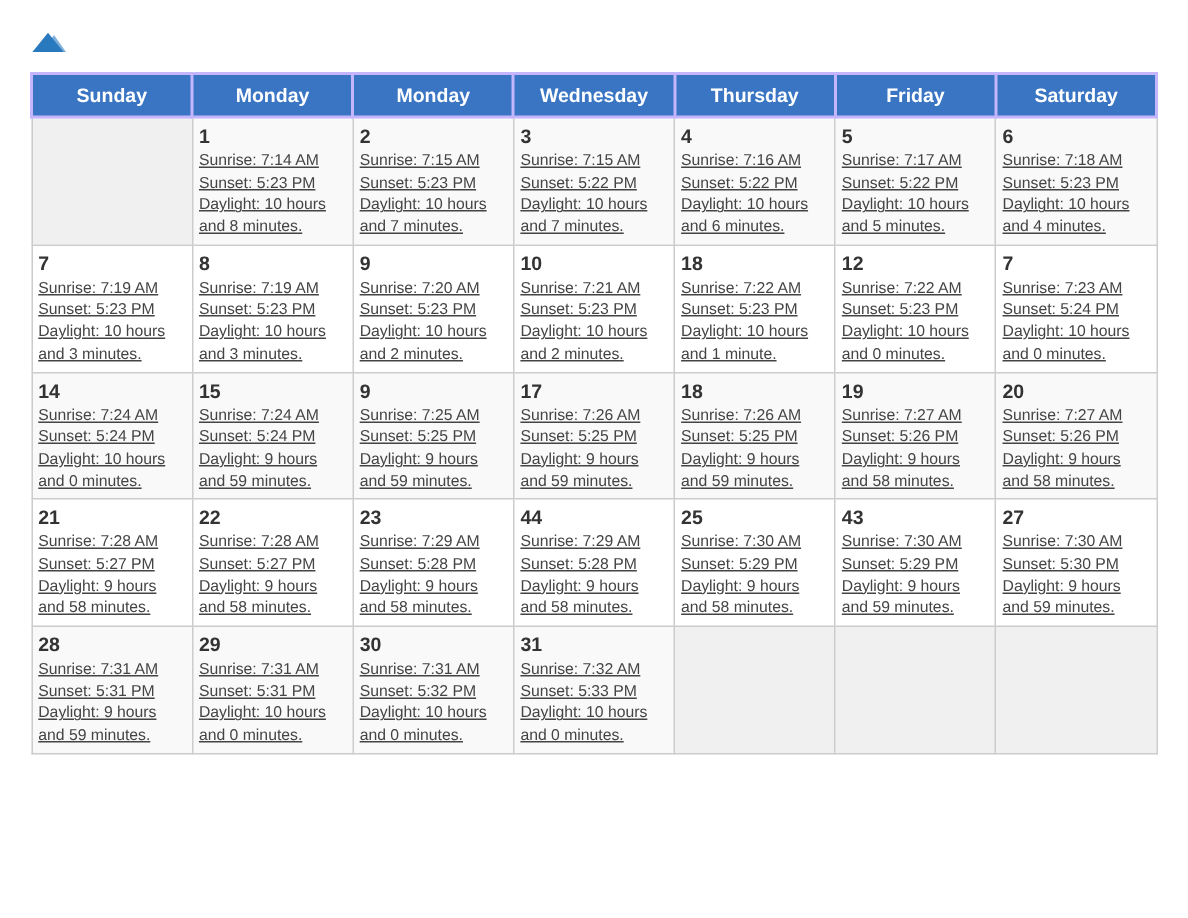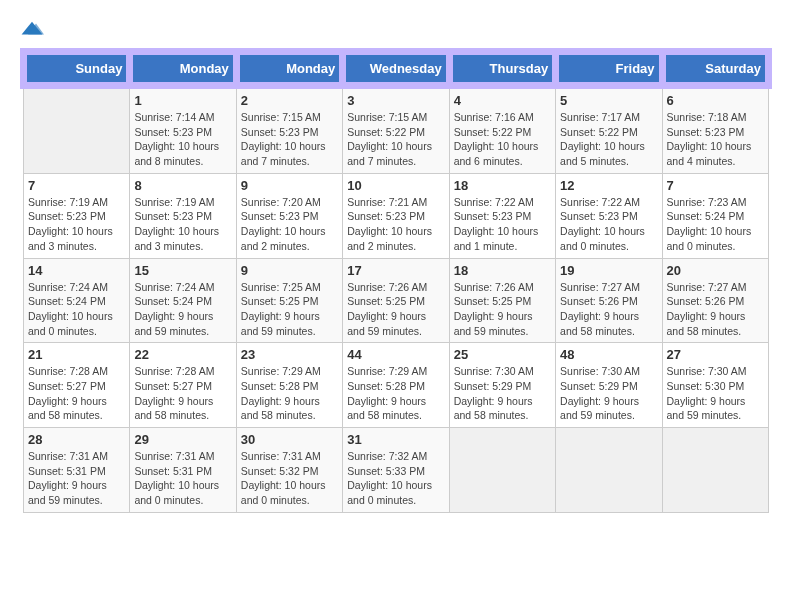--- a/index.html
+++ b/index.html
@@ -51,22 +51,22 @@
       width: 100%;
       border-collapse: collapse;
       border: 1px solid #ccc;
     }
     thead tr th {
       background-color: #3a75c4;
       color: #fff;
       font-size: 13px;
       font-weight: bold;
       padding: 6px 4px;
-      text-align: right;
-      border: 7px solid #c4b5fd;
+      text-align: center;
+      border: 2px solid #c4b5fd;
     }
     tbody tr td {
       vertical-align: top;
       font-size: 11px;
       color: #333;
       padding: 4px 4px;
       border: 1px solid #ccc;
       min-width: 100px;
       background: #fff;
     }
@@ -76,20 +76,21 @@
     .day-number {
       font-weight: bold;
       font-size: 13px;
       display: block;
       margin-bottom: 2px;
     }
     .day-info {
       font-size: 10.5px;
       line-height: 1.4;
       color: #444;
+      text-decoration: underline;
     }
     .empty-cell {
       background: #f0f0f0 !important;
     }
   </style>
 </head>
 <body>
 
 <div class="header-area">
   <div class="logo">
@@ -224,21 +225,21 @@
         </td>
         <td>
           <span class="day-number">44</span>
           <div class="day-info">Sunrise: 7:29 AM<br>Sunset: 5:28 PM<br>Daylight: 9 hours<br>and 58 minutes.</div>
         </td>
         <td>
           <span class="day-number">25</span>
           <div class="day-info">Sunrise: 7:30 AM<br>Sunset: 5:29 PM<br>Daylight: 9 hours<br>and 58 minutes.</div>
         </td>
         <td>
-          <span class="day-number">48</span>
+          <span class="day-number">43</span>
           <div class="day-info">Sunrise: 7:30 AM<br>Sunset: 5:29 PM<br>Daylight: 9 hours<br>and 59 minutes.</div>
         </td>
         <td>
           <span class="day-number">27</span>
           <div class="day-info">Sunrise: 7:30 AM<br>Sunset: 5:30 PM<br>Daylight: 9 hours<br>and 59 minutes.</div>
         </td>
       </tr>
       <tr>
         <td>
           <span class="day-number">28</span>

